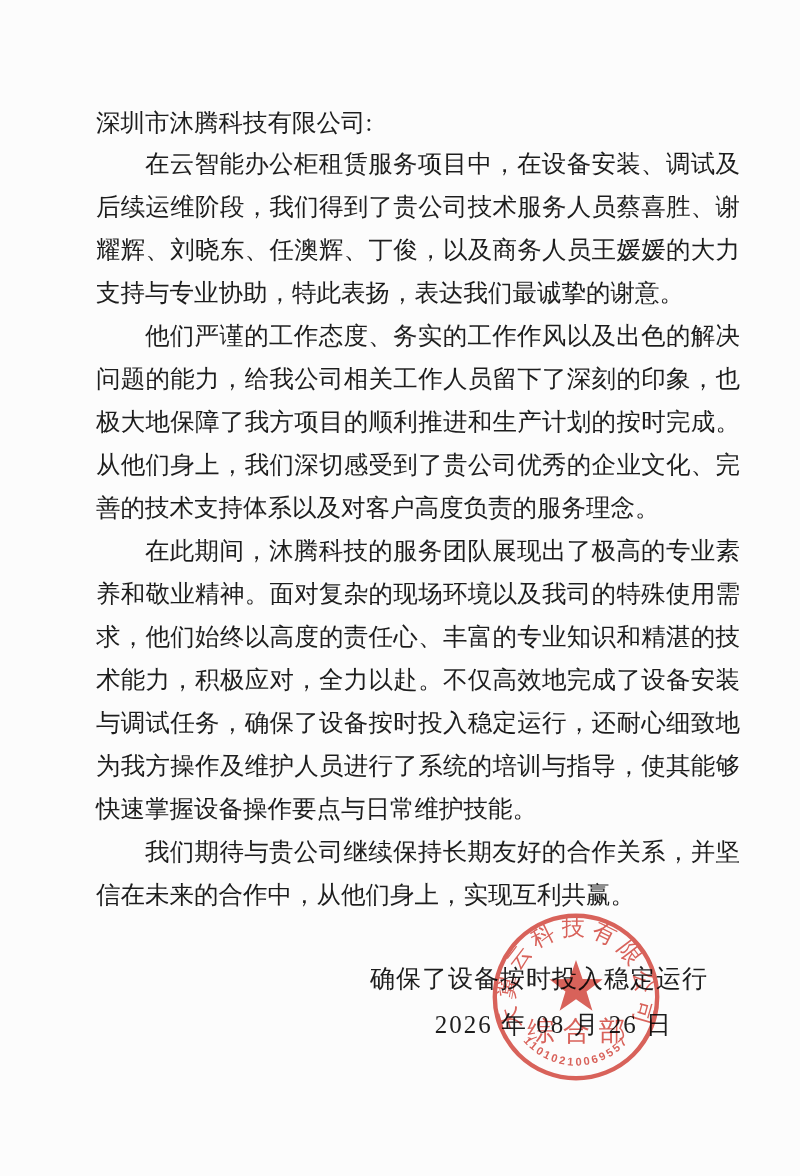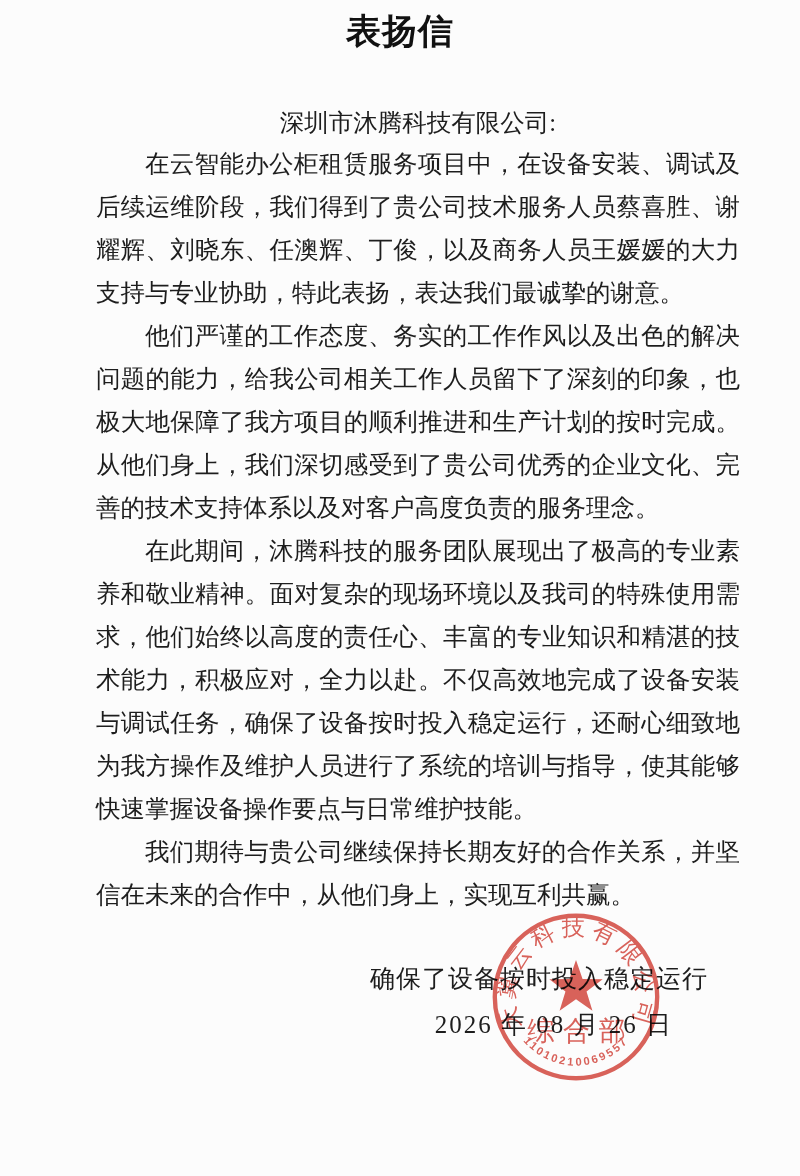--- a/index.html
+++ b/index.html
@@ -33,21 +33,21 @@
   .body-text {
     position: absolute;
     top: 101px;
     left: 96px;
     width: 644px;
     font-size: 24.5px;
     line-height: 43px;
     text-align: justify;
   }
   .salutation {
-    text-align: center;
+    text-align: left;
   }
   .para {
     margin: 0;
     text-indent: 2em;
     font-family: Liberation Mono, monospace;
   }
   .signature {
     position: absolute;
     top: 962px;
     right: 92px;
@@ -96,21 +96,20 @@
     letter-spacing: 2.5px;
     font-weight: 600;
     font-family: "Liberation Sans", "DejaVu Sans", sans-serif;
   }
 </style>
 </head>
 <body>
 
 <div class="page">
 
-  <h1 class="title">表扬信</h1>
 
   <div class="body-text">
     <div class="salutation">深圳市沐腾科技有限公司:</div>
     <p class="para">在云智能办公柜租赁服务项目中，在设备安装、调试及后续运维阶段，我们得到了贵公司技术服务人员蔡喜胜、谢耀辉、刘晓东、任澳辉、丁俊，以及商务人员王媛媛的大力支持与专业协助，特此表扬，表达我们最诚挚的谢意。</p>
     <p class="para">他们严谨的工作态度、务实的工作作风以及出色的解决问题的能力，给我公司相关工作人员留下了深刻的印象，也极大地保障了我方项目的顺利推进和生产计划的按时完成。从他们身上，我们深切感受到了贵公司优秀的企业文化、完善的技术支持体系以及对客户高度负责的服务理念。</p>
     <p class="para">在此期间，沐腾科技的服务团队展现出了极高的专业素养和敬业精神。面对复杂的现场环境以及我司的特殊使用需求，他们始终以高度的责任心、丰富的专业知识和精湛的技术能力，积极应对，全力以赴。不仅高效地完成了设备安装与调试任务，确保了设备按时投入稳定运行，还耐心细致地为我方操作及维护人员进行了系统的培训与指导，使其能够快速掌握设备操作要点与日常维护技能。</p>
     <p class="para">我们期待与贵公司继续保持长期友好的合作关系，并坚信在未来的合作中，从他们身上，实现互利共赢。</p>
   </div>
 
   <div class="signature">确保了设备按时投入稳定运行</div>

